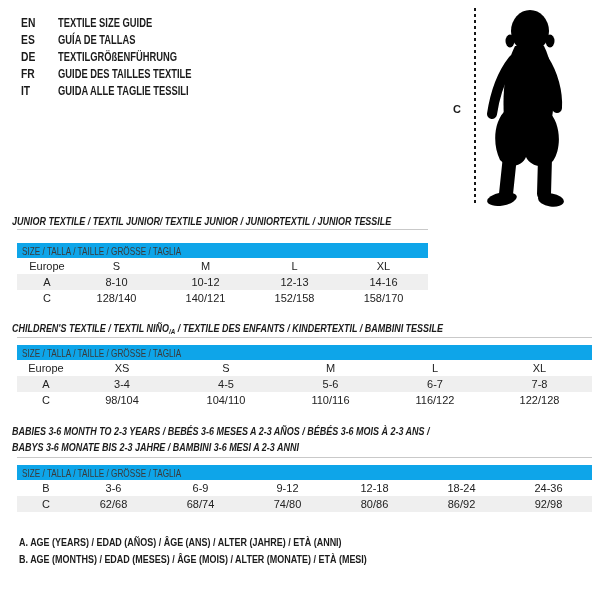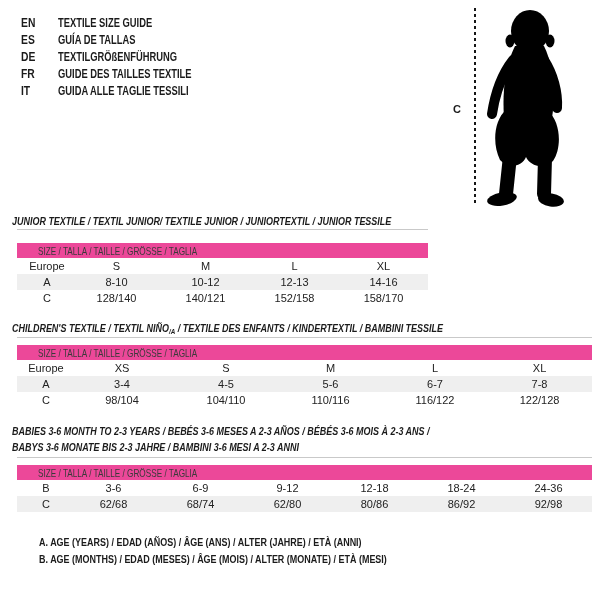--- a/index.html
+++ b/index.html
@@ -28,28 +28,28 @@
   .baby{position:absolute;left:481px;top:8px;}
 
   
   .sec-title{position:absolute;left:12px;font-size:11.5px;font-weight:bold;line-height:16px;white-space:nowrap;font-style:italic;}
   .sub-a{font-size:8px;vertical-align:-2px;font-weight:bold;}
 
   
   .tblwrap{position:absolute;left:17px;border-top:1px solid #c9c9c9;}
   .tblwrap table{border-collapse:collapse;table-layout:fixed;}
   .tblwrap td{padding:0;font-size:11px;color:#222;height:16px;vertical-align:middle;}
-  tr.hdr td{background:#ec4899;height:15px;color:#3a3a3a;padding-left:21px;font-size:10.5px;}
+  tr.hdr td{background:#0ea5e9;height:15px;color:#3a3a3a;padding-left:5px;font-size:10.5px;}
   td.rl{text-align:center;padding-left:5px;}
   td.c{text-align:center;}
   tr.shaded td{background:#efefef;}
   .pt13{padding-top:13px;} .pt7{padding-top:7px;}
 
   
-  .foot{position:absolute;left:19px;top:534px;margin-left:20px;}
+  .foot{position:absolute;left:19px;top:534px;}
   .foot-row{height:17px;line-height:17px;font-size:11.5px;font-weight:bold;white-space:nowrap;}
 </style>
 </head>
 <body>
 
 <div id="stage">
 
   <div class="lang">
     <div class="lang-row">
       <span class="code cx86">EN</span>
@@ -200,21 +200,21 @@
         <td class="c">6-9</td>
         <td class="c">9-12</td>
         <td class="c">12-18</td>
         <td class="c">18-24</td>
         <td class="c">24-36</td>
       </tr>
       <tr class="shaded">
         <td class="rl">C</td>
         <td class="c">62/68</td>
         <td class="c">68/74</td>
-        <td class="c">62/80</td>
+        <td class="c">74/80</td>
         <td class="c">80/86</td>
         <td class="c">86/92</td>
         <td class="c">92/98</td>
       </tr>
     </tbody>
       </table>
   </div>
 
   <div class="foot">
     <div class="foot-row"><span class="cx">A. AGE (YEARS) / EDAD (AÑOS) / ÂGE (ANS) / ALTER (JAHRE) / ETÀ (ANNI)</span></div>

